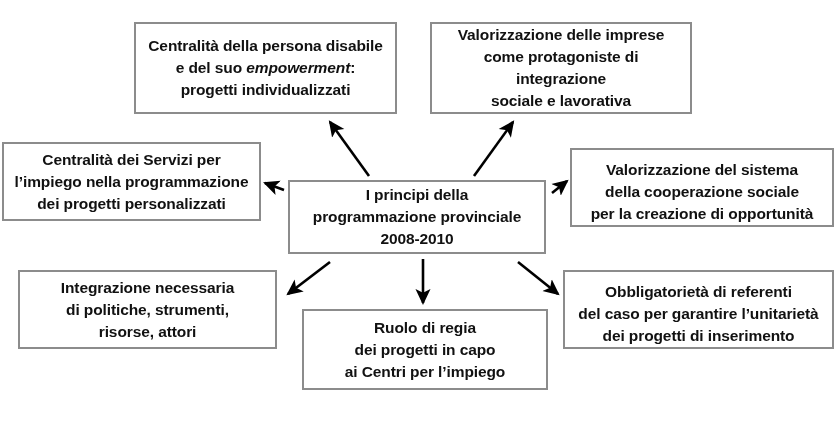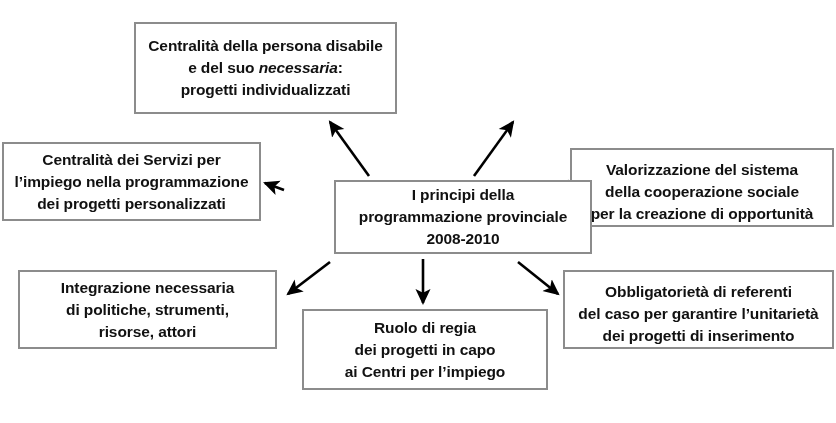--- a/index.html
+++ b/index.html
@@ -51,21 +51,21 @@
     font-style: italic;
     font-weight: bold;
   }
   #box-center .node-text { font-size: 15.5px; }
 
   
   #box-top-left      { left: 134px; top: 22px;  width: 263px; height: 92px; }
   #box-top-right     { left: 430px; top: 22px;  width: 262px; height: 92px; }
   #box-left          { left: 2px;   top: 142px; width: 259px; height: 79px; justify-content: flex-end; }
   #box-right         { left: 570px; top: 148px; width: 264px; height: 79px; align-items: flex-end; }
-  #box-center        { left: 288px; top: 180px; width: 258px; height: 74px; margin-left: 46px; }
+  #box-center        { left: 288px; top: 180px; width: 258px; height: 74px; }
   #box-bottom-left   { left: 18px;  top: 270px; width: 259px; height: 79px; }
   #box-bottom-center { left: 302px; top: 309px; width: 246px; height: 81px; }
   #box-bottom-right  { left: 563px; top: 270px; width: 271px; height: 79px; align-items: flex-end; }
 </style>
 </head>
 <body>
 
 <div id="diagram-canvas">
 
   <svg id="arrow-layer" viewBox="0 0 836 423" width="836" height="423" xmlns="http://www.w3.org/2000/svg">
@@ -81,24 +81,29 @@
       <line x1="284" y1="190" x2="265" y2="183"></line>
       <line x1="552" y1="193" x2="567" y2="181"></line>
       <line x1="330" y1="262" x2="288" y2="294"></line>
       <line x1="423" y1="259" x2="423" y2="303"></line>
       <line x1="518" y1="262" x2="558" y2="294"></line>
     </g>
   </svg>
 
   <div class="node-box" id="box-top-left">
     <span class="node-text"><span>Centralità della persona disabile
-e del suo </span><span class="em">necessaria</span><span>:
+e del suo </span><span class="em">empowerment</span><span>:
 progetti individualizzati</span></span>
   </div>
 
+  <div class="node-box" id="box-top-right">
+    <span class="node-text">Valorizzazione delle imprese
+come protagoniste di integrazione
+sociale e lavorativa</span>
+  </div>
 
   <div class="node-box" id="box-left">
     <span class="node-text">Centralità dei Servizi per
 l’impiego nella programmazione
 dei progetti personalizzati</span>
   </div>
 
   <div class="node-box" id="box-right">
     <span class="node-text">Valorizzazione del sistema
 della cooperazione sociale

